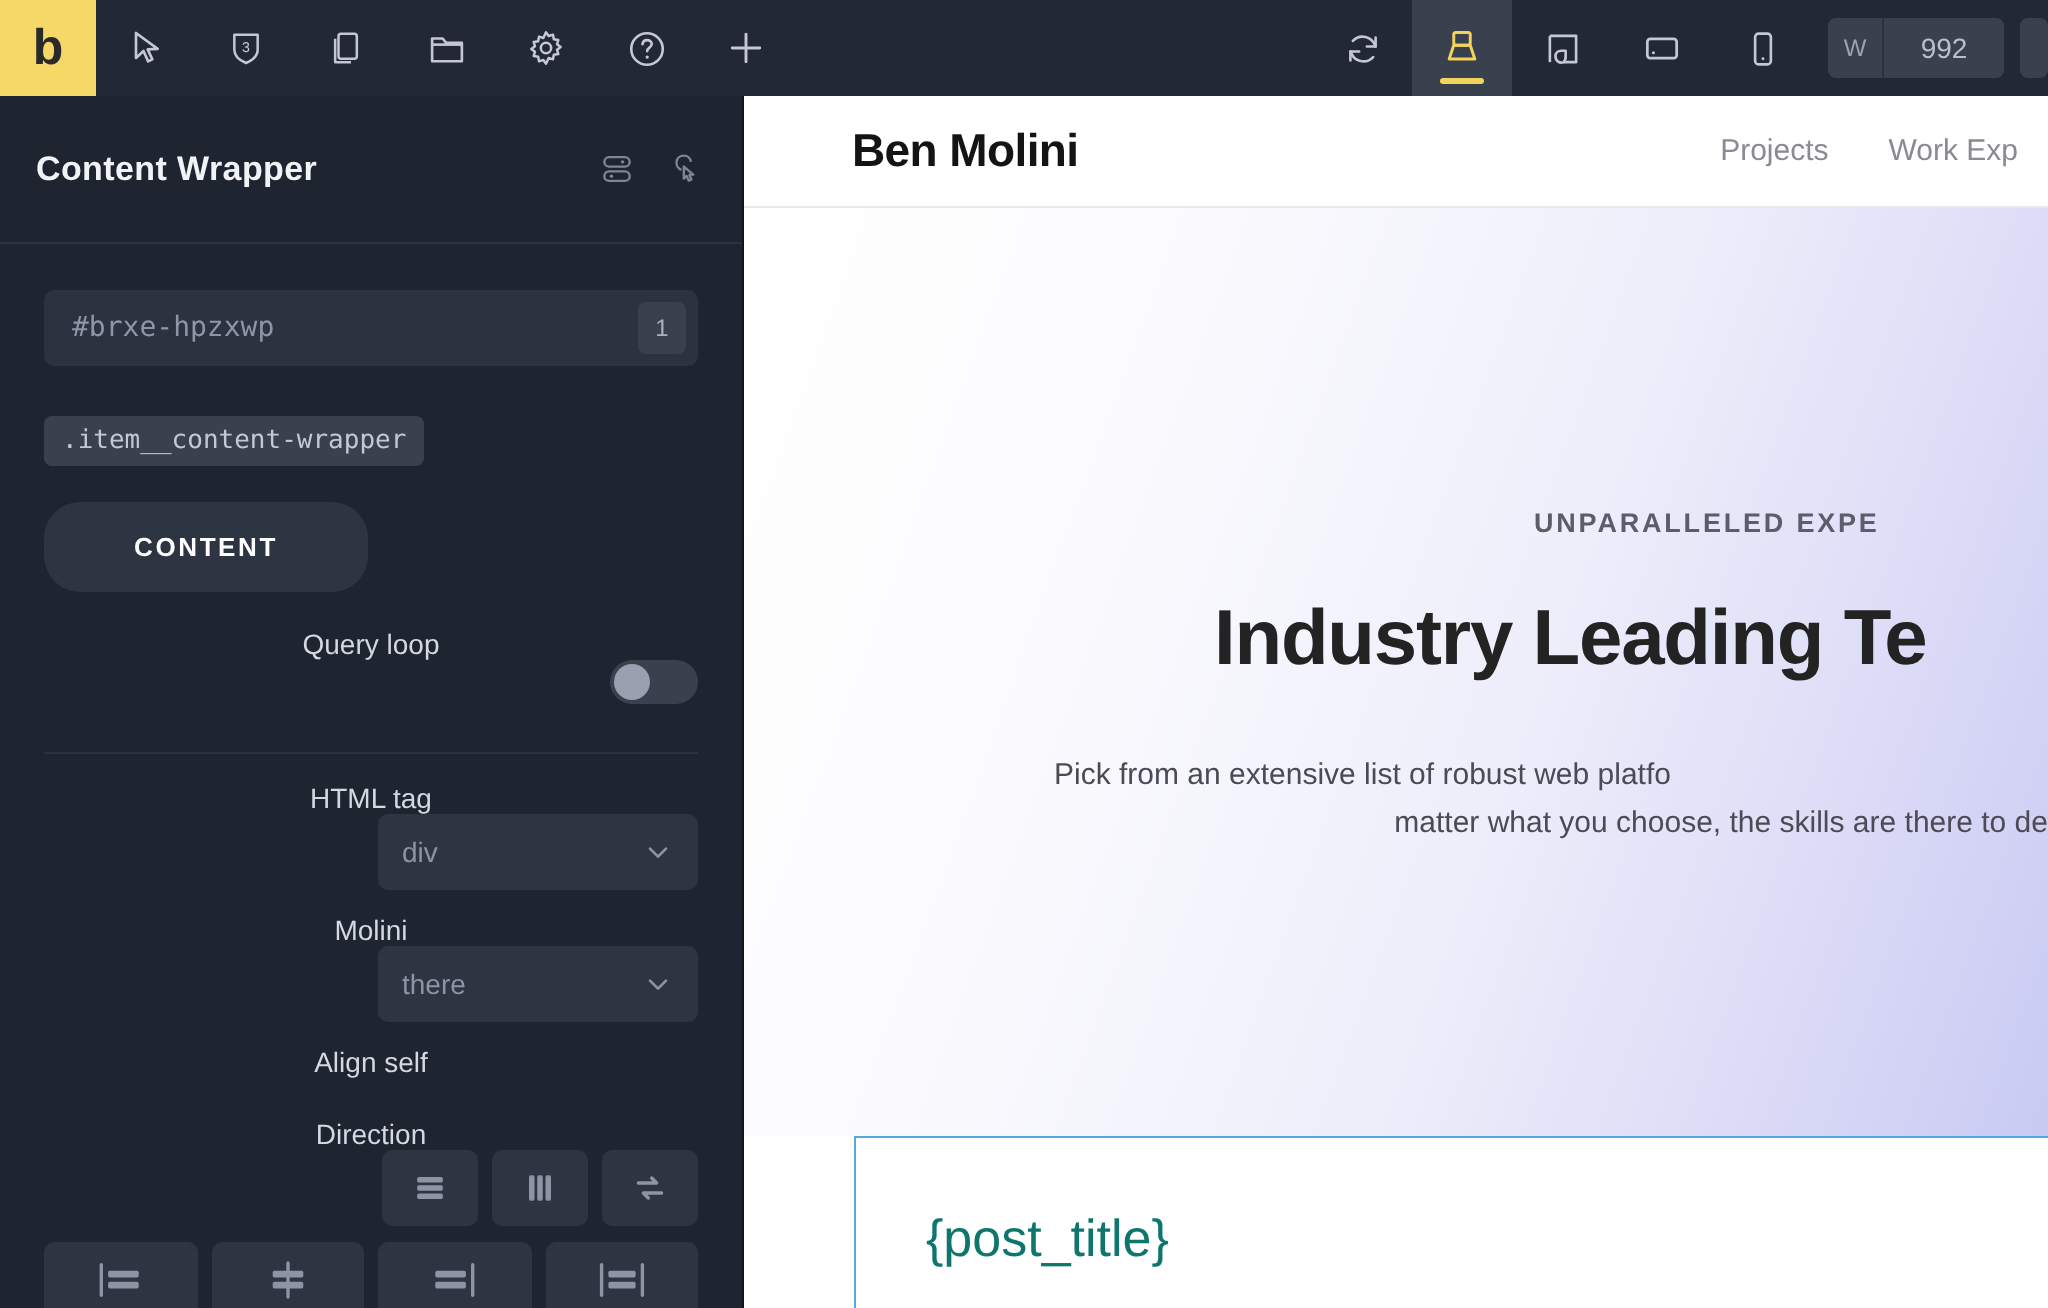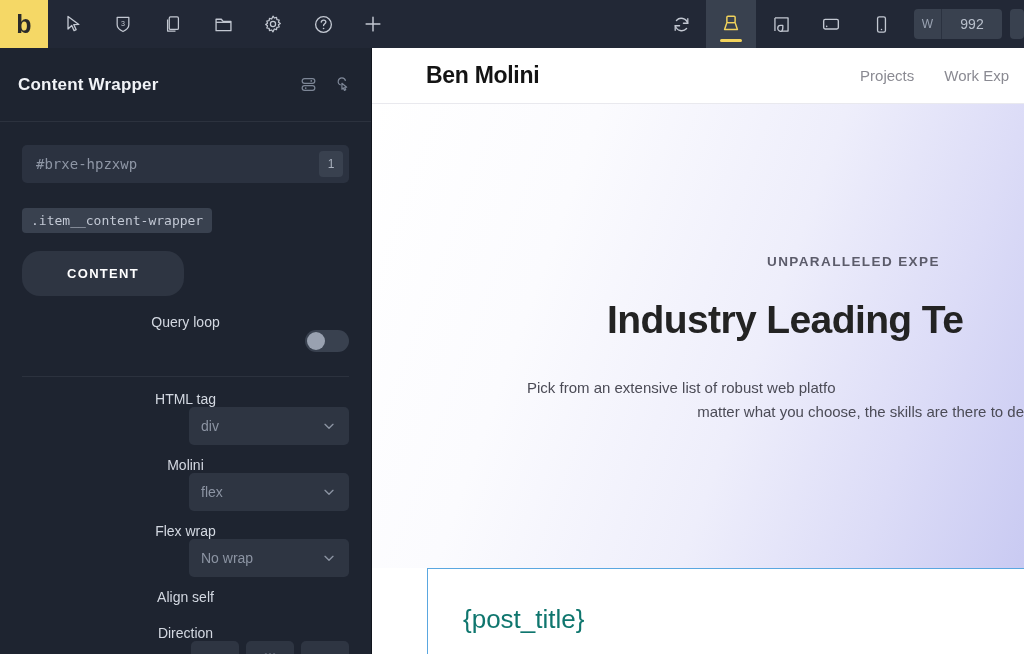--- a/index.html
+++ b/index.html
@@ -331,43 +331,30 @@
                 </svg>
             </span>
           </span>
         </span>
       </div>
 
       <div class="row">
         <span class="row-label">Molini</span>
         <span class="row-ctl">
           <span class="select">
-            <span class="sv">flex</span>
+            <span class="sv">there</span>
             <span class="chev">
               <svg width="16" height="16" viewBox="0 0 24 24" fill="none" stroke="currentColor" stroke-width="2" stroke-linecap="round" stroke-linejoin="round">
                   <path d="M6 9.5 L12 15.5 L18 9.5"></path>
                 </svg>
             </span>
           </span>
         </span>
       </div>
 
-      <div class="row">
-        <span class="row-label">Flex wrap</span>
-        <span class="row-ctl">
-          <span class="select">
-            <span class="sv">No wrap</span>
-            <span class="chev">
-              <svg width="16" height="16" viewBox="0 0 24 24" fill="none" stroke="currentColor" stroke-width="2" stroke-linecap="round" stroke-linejoin="round">
-                  <path d="M6 9.5 L12 15.5 L18 9.5"></path>
-                </svg>
-            </span>
-          </span>
-        </span>
-      </div>
 
       <div class="row" style="min-height:36px;padding-bottom:0;">
         <span class="row-label">Align self</span>
       </div>
 
       <div class="row">
         <span class="row-label">Direction</span>
         <span class="row-ctl">
           <span class="seg">
             <span class="segbtn">

